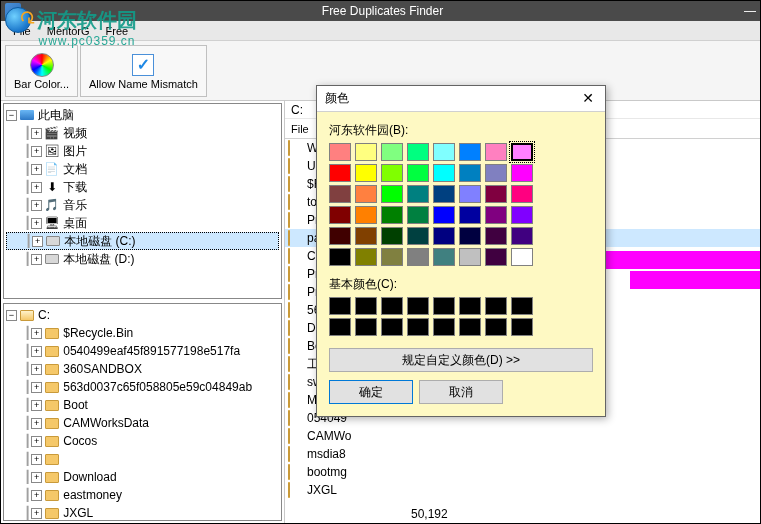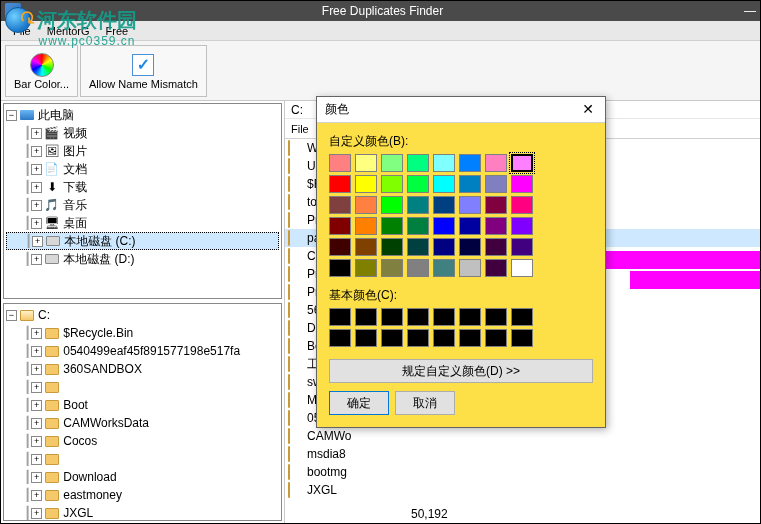--- a/index.html
+++ b/index.html
@@ -49,33 +49,33 @@
 .filelist { flex:1; overflow:hidden; font-size:12px; position:relative; }
 .fl-head { display:flex; border-bottom:1px solid #d0d0d0; height:20px; align-items:center; }
 .fl-head .col { padding:2px 6px; border-right:1px solid #e0e0e0; font-size:11px; }
 .fl-body .row { display:flex; align-items:center; height:18px; }
 .fl-body .row .ic { width:16px;margin:0 3px; }
 .fl-body .row.sel { background:#cde8ff; }
 
 .bars { position:absolute; top:40px; right:0; }
 .bar { position:absolute; height:18px; background:#ff00ff; }
 
-.color-dialog { position:absolute; left:315px; top:95px; width:290px; background:#fde047; border:1px solid #646464; box-shadow:2px 2px 8px rgba(0,0,0,.3); z-index:100; }
+.color-dialog { position:absolute; left:315px; top:84px; width:290px; background:#fef9c3; border:1px solid #646464; box-shadow:2px 2px 8px rgba(0,0,0,.3); z-index:100; }
 .cd-title { height:26px; background:#fff; border-bottom:1px solid #d0d0d0; display:flex; align-items:center; padding:0 8px; font-size:12px; }
 .cd-title .t { flex:1; }
 .cd-title .x { width:18px;height:18px;cursor:pointer;font-size:14px;text-align:center; }
 .cd-body { padding:10px 12px 12px; font-size:12px; }
 .cd-label { margin-bottom:4px; }
 .swatches { display:grid; grid-template-columns:repeat(8,22px); gap:3px 4px; margin-bottom:10px; }
 .sw { width:22px; height:18px; border:1px solid #808080; cursor:pointer; }
 .sw.sel { outline:1px dotted #000; outline-offset:1px; border:2px solid #000; }
 .custom-sw { display:grid; grid-template-columns:repeat(8,22px); gap:3px 4px; margin-bottom:12px; }
 .cd-btn-wide { width:100%; height:24px; border:1px solid #adadad; background:#e1e1e1; font-size:12px; cursor:pointer; margin-bottom:8px; }
 .cd-btns { display:flex; gap:6px; }
-.cd-btn { width:60px; height:24px; border:1px solid #adadad; background:#e1e1e1; font-size:12px; cursor:pointer; }
+.cd-btn { width:84px; height:24px; border:1px solid #adadad; background:#e1e1e1; font-size:12px; cursor:pointer; }
 .cd-btn.def { border:1px solid #0078d7; }
 
 .num { position:absolute; bottom:2px; left:410px; font-size:12px; }
 </style>
 </head>
 <body>
 
 <div class="wm-logo">
     <div class="disk"></div>
     <div class="ar">↻</div>
@@ -210,20 +210,21 @@
               <span class="ic-fld"></span>
             </span>
             <span>360SANDBOX</span>
           </div>
           <div class="tn" style="padding-left: 18px;">
             <span class="ln">┃</span>
             <span class="exp">+</span>
             <span class="ic">
               <span class="ic-fld"></span>
             </span>
+            <span>563d0037c65f058805e59c04849ab</span>
           </div>
           <div class="tn" style="padding-left: 18px;">
             <span class="ln">┃</span>
             <span class="exp">+</span>
             <span class="ic">
               <span class="ic-fld"></span>
             </span>
             <span>Boot</span>
           </div>
           <div class="tn" style="padding-left: 18px;">
@@ -373,21 +374,21 @@
     <div class="num">50,192</div>
   </div>
 </div>
 
 <div class="color-dialog">
   <div class="cd-title">
     <span class="t">颜色</span>
     <span class="x">✕</span>
   </div>
   <div class="cd-body">
-    <div class="cd-label">自定义颜色(B):</div>
+    <div class="cd-label">河东软件园(B):</div>
     <div class="swatches" id="basic-sw">
         <div class="sw" style="background: rgb(255, 128, 128);"></div>
         <div class="sw" style="background: rgb(255, 255, 128);"></div>
         <div class="sw" style="background: rgb(128, 255, 128);"></div>
         <div class="sw" style="background: rgb(0, 255, 128);"></div>
         <div class="sw" style="background: rgb(128, 255, 255);"></div>
         <div class="sw" style="background: rgb(0, 128, 255);"></div>
         <div class="sw" style="background: rgb(255, 128, 192);"></div>
         <div class="sw sel" style="background: rgb(255, 128, 255);"></div>
         <div class="sw" style="background: rgb(255, 0, 0);"></div>

